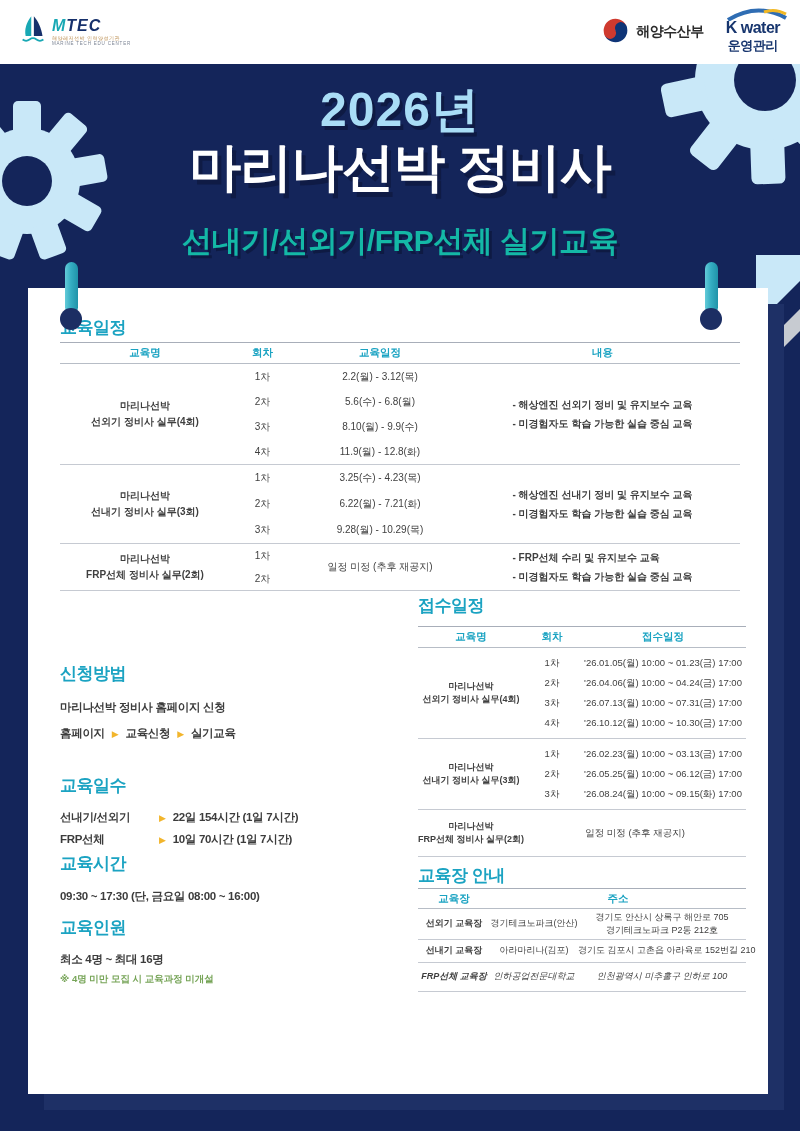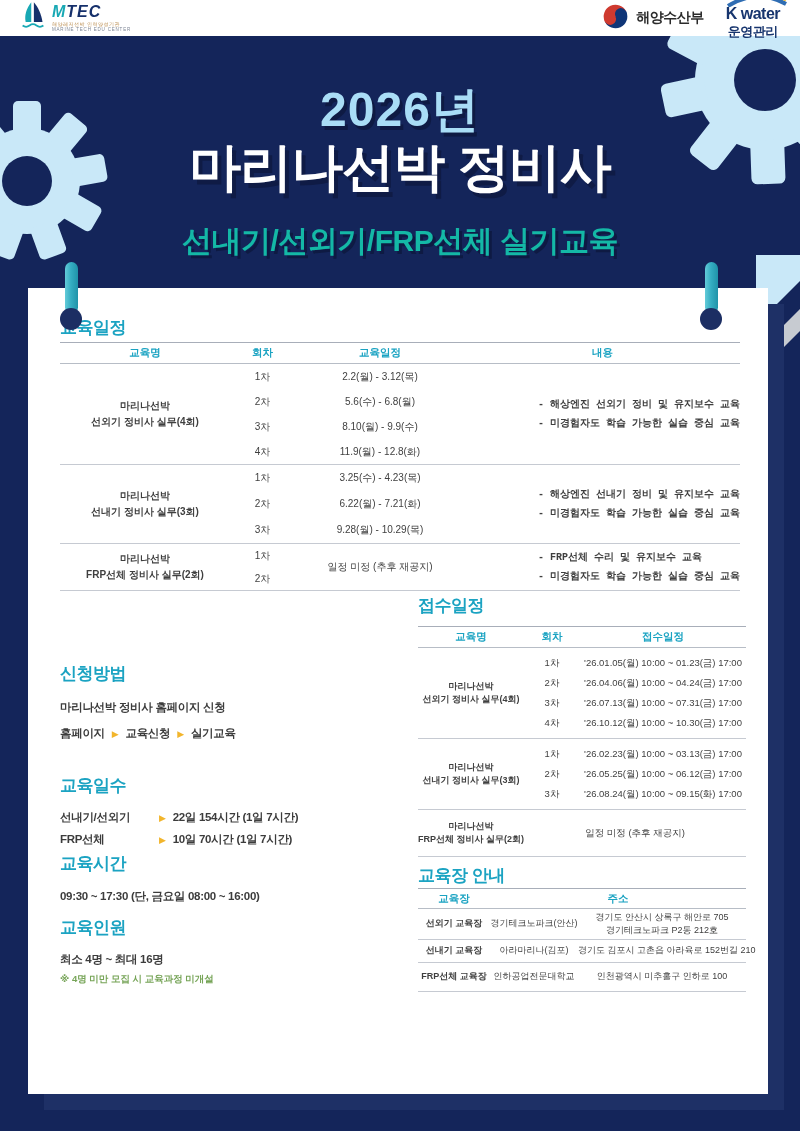--- a/index.html
+++ b/index.html
@@ -1,19 +1,19 @@
 <!DOCTYPE html>
 <html><head>
 <meta charset="utf-8">
 <style>
   html,body{margin:0;padding:0;background:#0d1a3f;}
   .poster{position:relative;width:800px;height:1131px;background:#14255a;overflow:hidden;
           font-family:"Liberation Sans","DejaVu Sans",sans-serif;margin:0 auto;}
   
-  .topbar{position:absolute;top:0;left:0;width:100%;height:36px;background:#ffffff;z-index:5;
+  .topbar{position:absolute;top:0;left:0;width:100%;height:64px;background:#ffffff;z-index:5;
           display:flex;align-items:center;padding:0 20px;box-sizing:border-box;}
   .mtec{display:flex;align-items:center;gap:6px;}
   .mtec-txt{display:flex;flex-direction:column;line-height:1;}
   .mtec-name{display:block;font-size:16px;font-weight:900;color:#16306b;letter-spacing:1px;font-style:italic;}
   .mtec-name::first-letter{color:#18a8b4;}
   .mtec-sub1{font-size:5px;color:#b98a4a;margin-top:2px;letter-spacing:.5px;}
   .mtec-sub2{font-size:4.5px;color:#7c8violet494;color:#7c8494;margin-top:1px;letter-spacing:.8px;}
   .top-right{margin-left:auto;display:flex;align-items:center;gap:22px;}
   .mof{display:flex;align-items:center;gap:7px;}
   .mof-label{font-size:14px;font-weight:700;color:#2b2b2b;letter-spacing:-.5px;}
@@ -53,21 +53,21 @@
   .t1 .row{display:grid;grid-template-columns:170px 65px 170px 1fr;}
   .t1 .head{border-top:1px solid #a8aeb9;border-bottom:1px solid #b7bdc6;height:20px;
             align-items:center;color:#1ba3c2;font-weight:800;font-size:10.5px;text-align:center;}
   .t1 .grp{border-bottom:1px solid #c6cad2;align-items:center;}
   .t1 .name{text-align:center;font-weight:700;line-height:1.6;}
   .t1 .rr{text-align:center;}
   .t1 .g1 .rr div{height:25px;line-height:25px;}
   .t1 .g2 .rr div{height:26px;line-height:26px;}
   .t1 .g3 .rr div{height:23px;line-height:23px;}
   .t1 .mid{display:flex;align-items:center;justify-content:center;text-align:center;}
-  .t1 .content{display:flex;justify-content:flex-end;font-family:Liberation Mono, monospace;}
+  .t1 .content{display:flex;justify-content:center;}
   .t1 .content .inner{text-align:left;line-height:1.9;font-weight:700;}
   
   .t2{position:absolute;left:390px;top:338px;width:328px;color:#3f3f3f;font-size:9.5px;}
   .t2 .row{display:grid;grid-template-columns:106px 56px 1fr;}
   .t2 .head{border-top:1px solid #a8aeb9;border-bottom:1px solid #b7bdc6;height:20px;
             align-items:center;color:#1ba3c2;font-weight:800;font-size:10.5px;text-align:center;}
   .t2 .grp{border-bottom:1px solid #c6cad2;align-items:center;padding:5px 0;}
   .t2 .name{text-align:center;font-weight:700;line-height:1.5;font-size:9px;}
   .t2 .rr div{height:20px;line-height:20px;text-align:center;}
   .t2 .pp div{height:20px;line-height:20px;text-align:center;white-space:pre;}
@@ -77,21 +77,21 @@
   .t3{position:absolute;left:390px;top:600px;width:328px;color:#3f3f3f;font-size:9px;}
   .t3 .row{display:grid;grid-template-columns:72px 88px 1fr;align-items:center;}
   .t3 .hrow{display:grid;grid-template-columns:72px 1fr;align-items:center;
             border-top:1px solid #a8aeb9;border-bottom:1px solid #b7bdc6;height:19px;
             color:#1ba3c2;font-weight:800;font-size:10.5px;text-align:center;}
   .t3 .r{border-bottom:1px solid #c6cad2;}
   .t3 .c{text-align:center;white-space:pre;line-height:1.5;}
   .t3 .bold{font-weight:800;}
   .t3 .r1{min-height:30px;}
   .t3 .r2{min-height:22px;}
-  .t3 .r3{min-height:28px;}
+  .t3 .r3{min-height:28px;font-style:italic;}
 </style>
 </head>
 <body>
 
 <div class="poster">
 
   <div class="topbar">
     <div class="mtec">
       <span>
         <svg width="26" height="32" viewBox="0 0 30 36">

